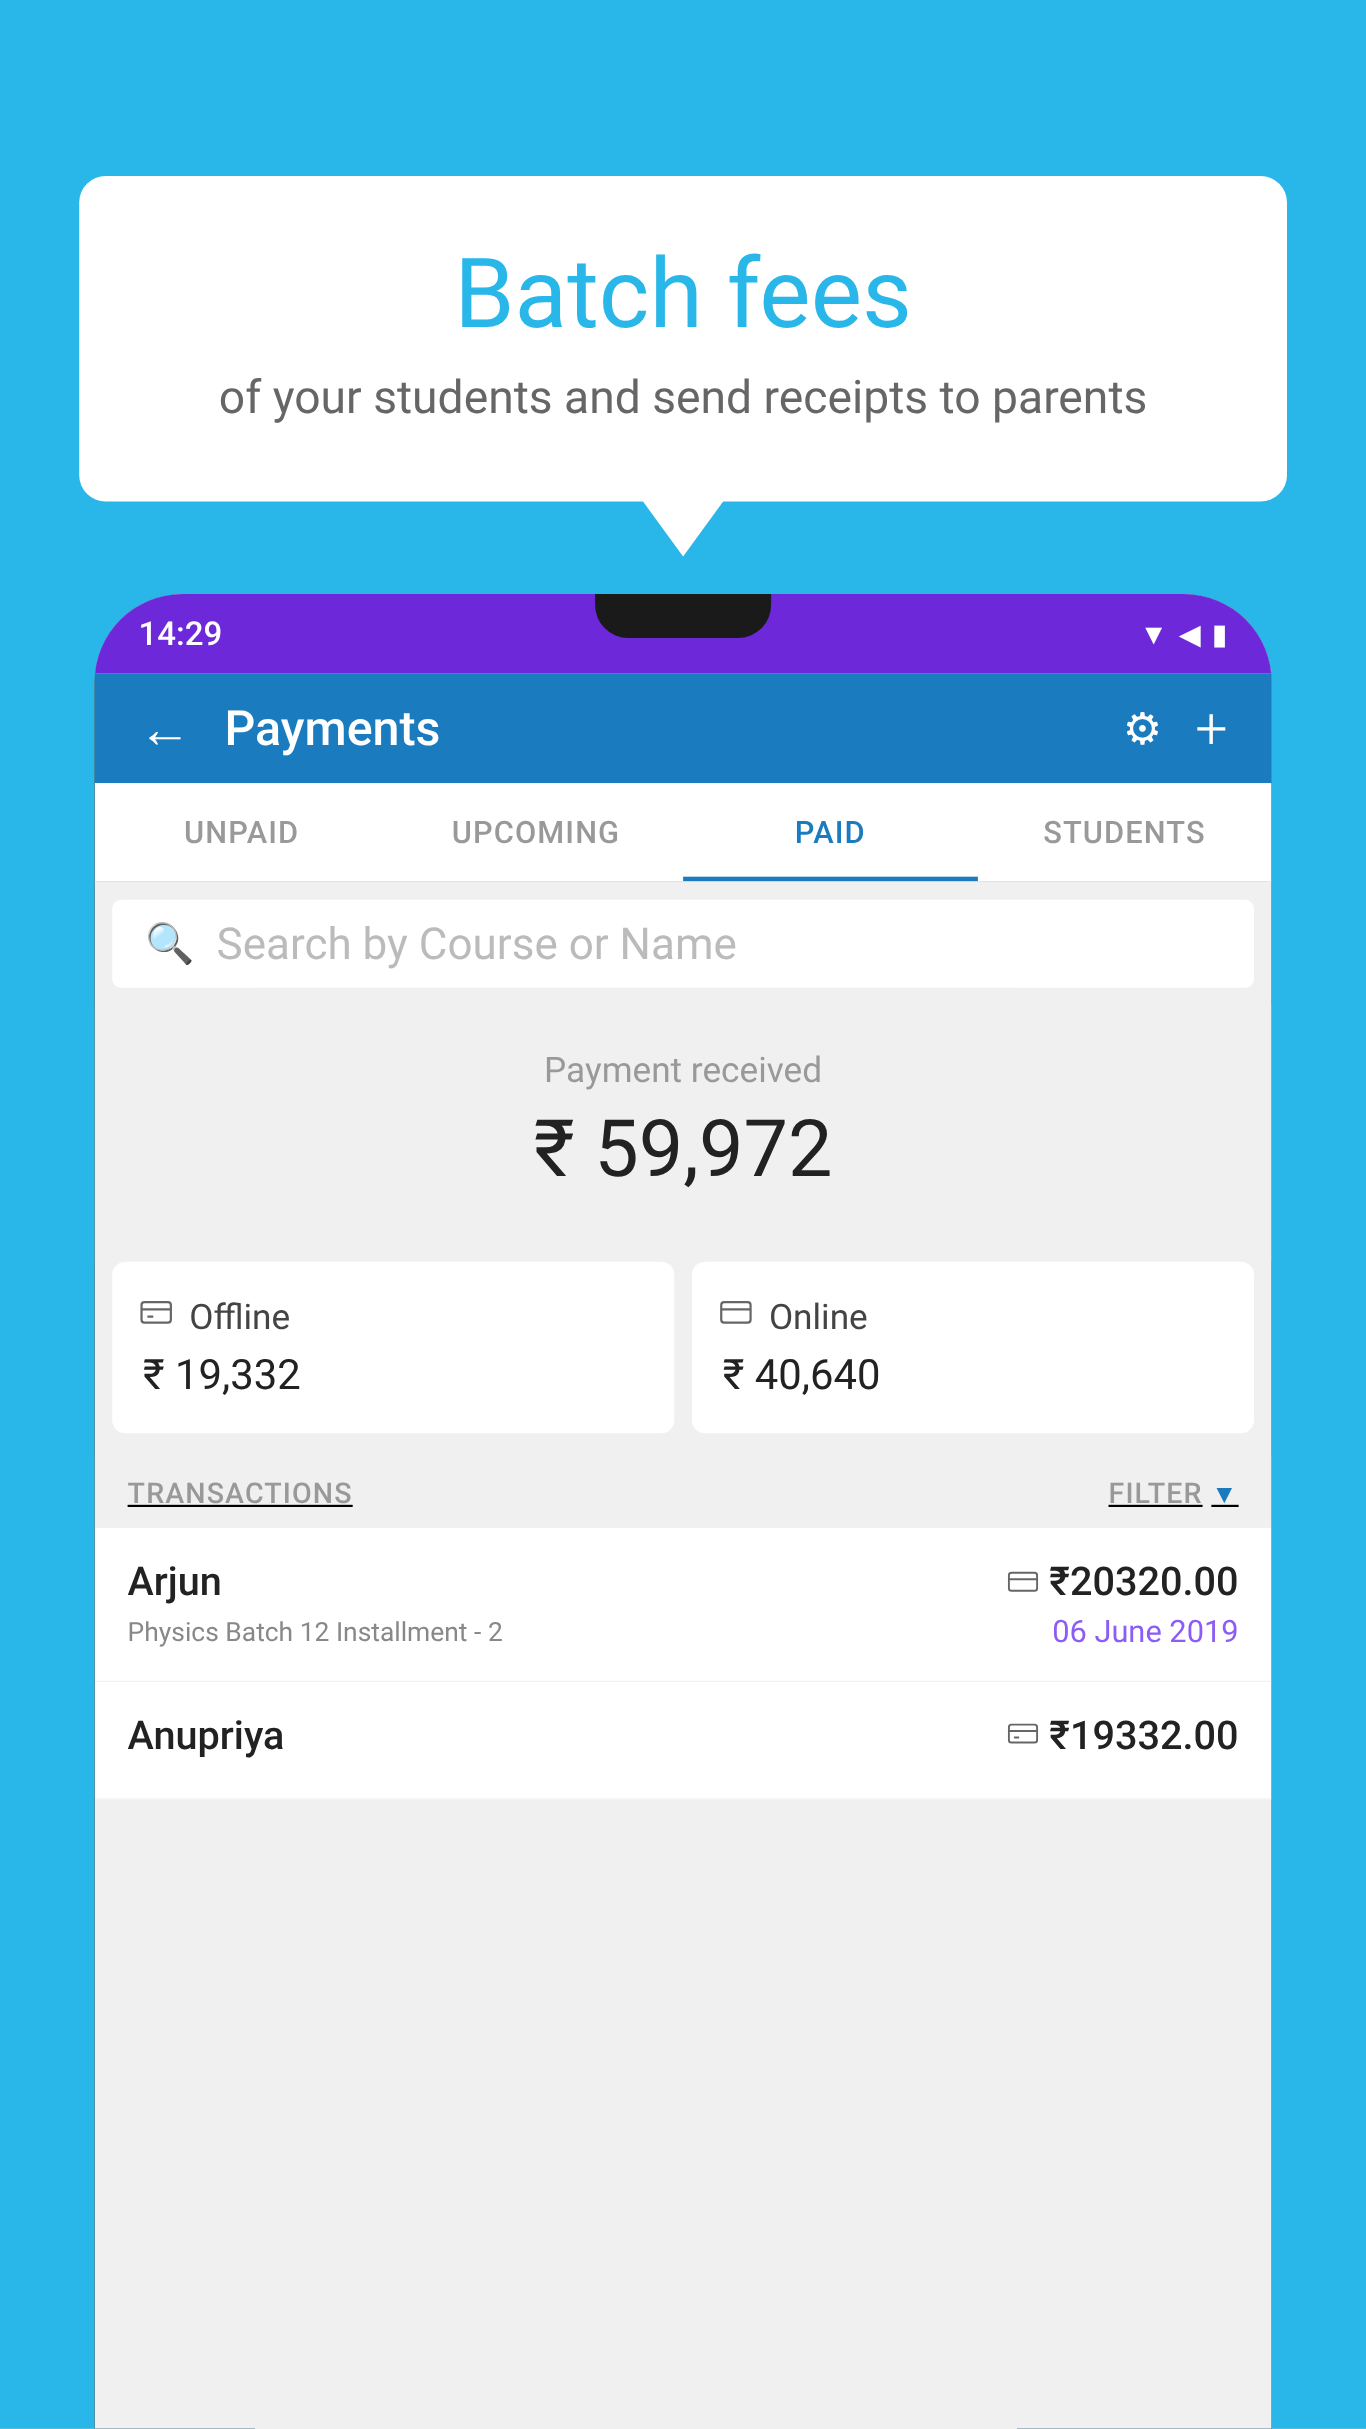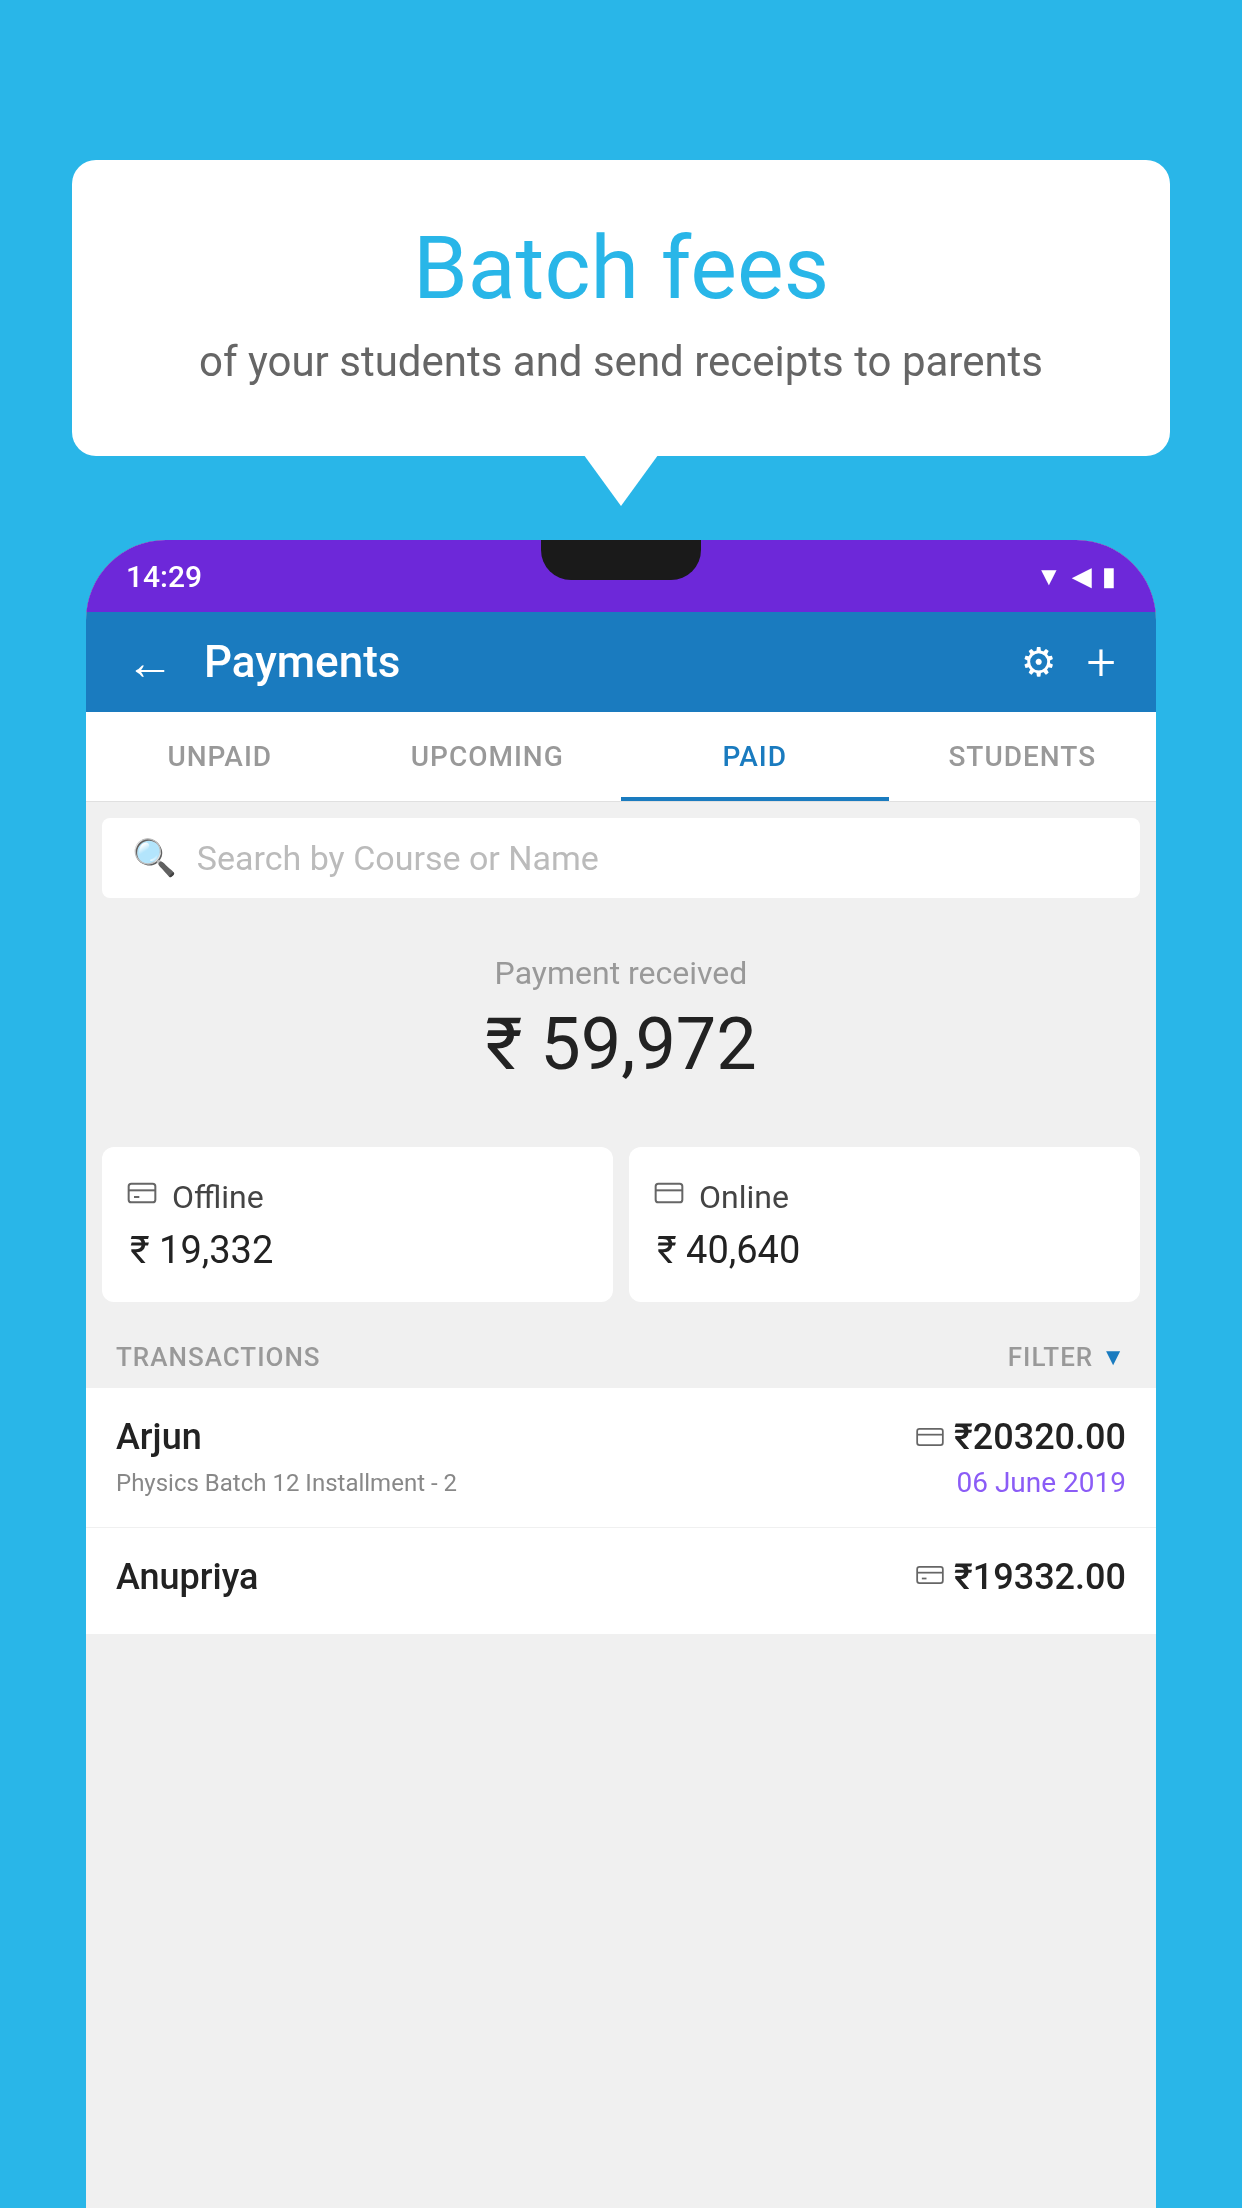--- a/index.html
+++ b/index.html
@@ -180,21 +180,21 @@
       display: flex;
       align-items: center;
       padding: 0 30px;
       gap: 20px;
     }
     .search-icon-inner {
       color: #999;
       font-size: 36px;
     }
     .search-placeholder {
-      font-size: 34px;
+      font-size: 40px;
       color: #bbb;
     }
 
     
     .payment-summary {
       background: #f0f0f0;
       padding: 40px 20px 30px;
       text-align: center;
     }
     .payment-label {
@@ -244,20 +244,21 @@
       padding-left: 4px;
     }
 
     
     .transactions-header {
       display: flex;
       justify-content: space-between;
       align-items: flex-end;
       padding: 20px 30px 16px;
       background: #f0f0f0;
+      text-decoration: underline;
     }
     .transactions-label {
       font-size: 26px;
       color: #999;
       font-weight: 500;
       letter-spacing: 1px;
     }
     .filter-label {
       font-size: 26px;
       color: #999;

